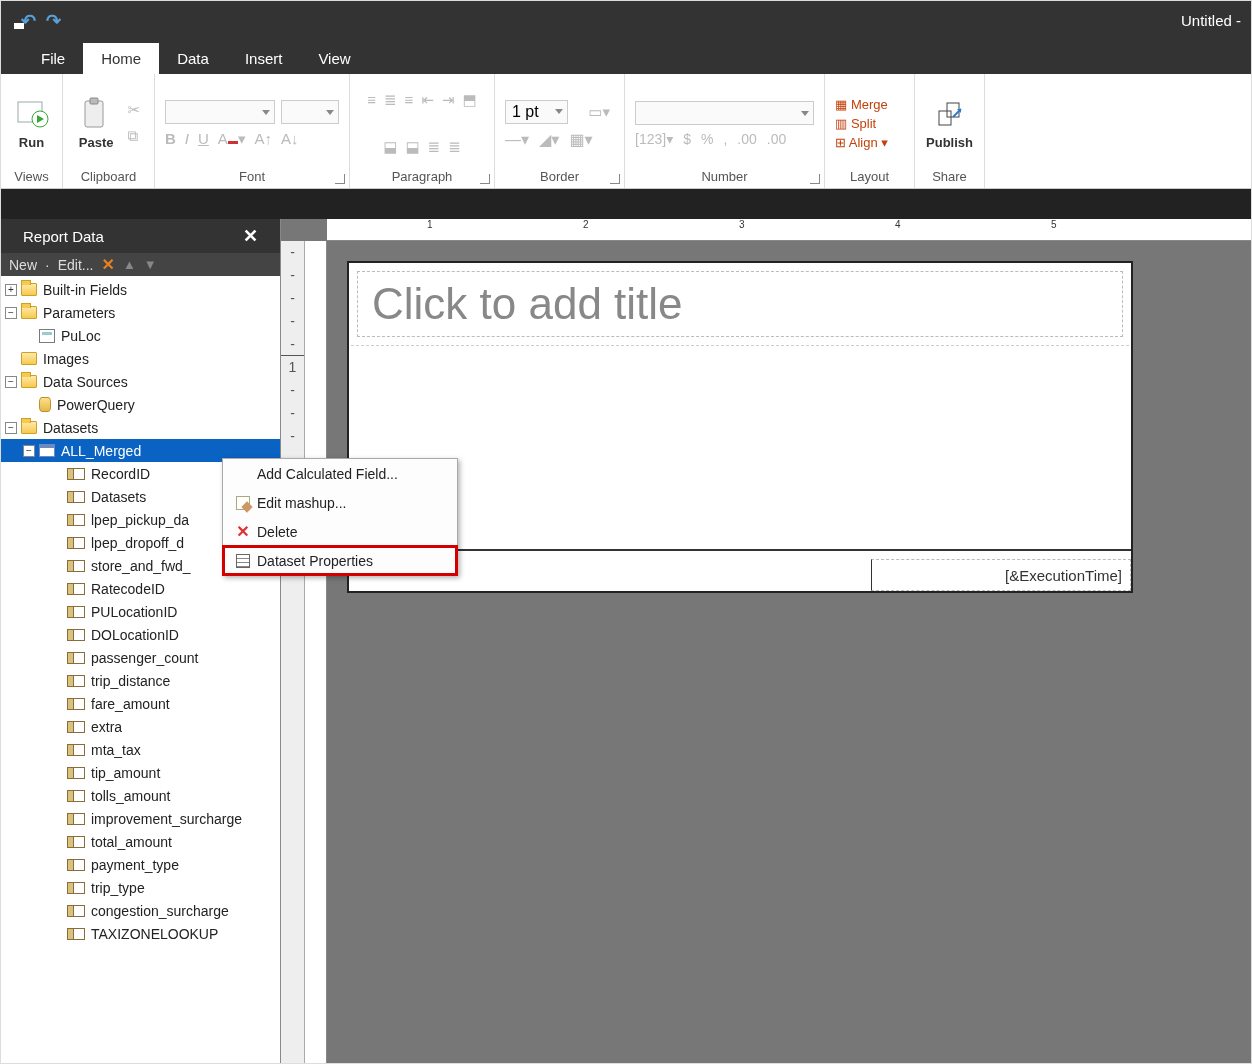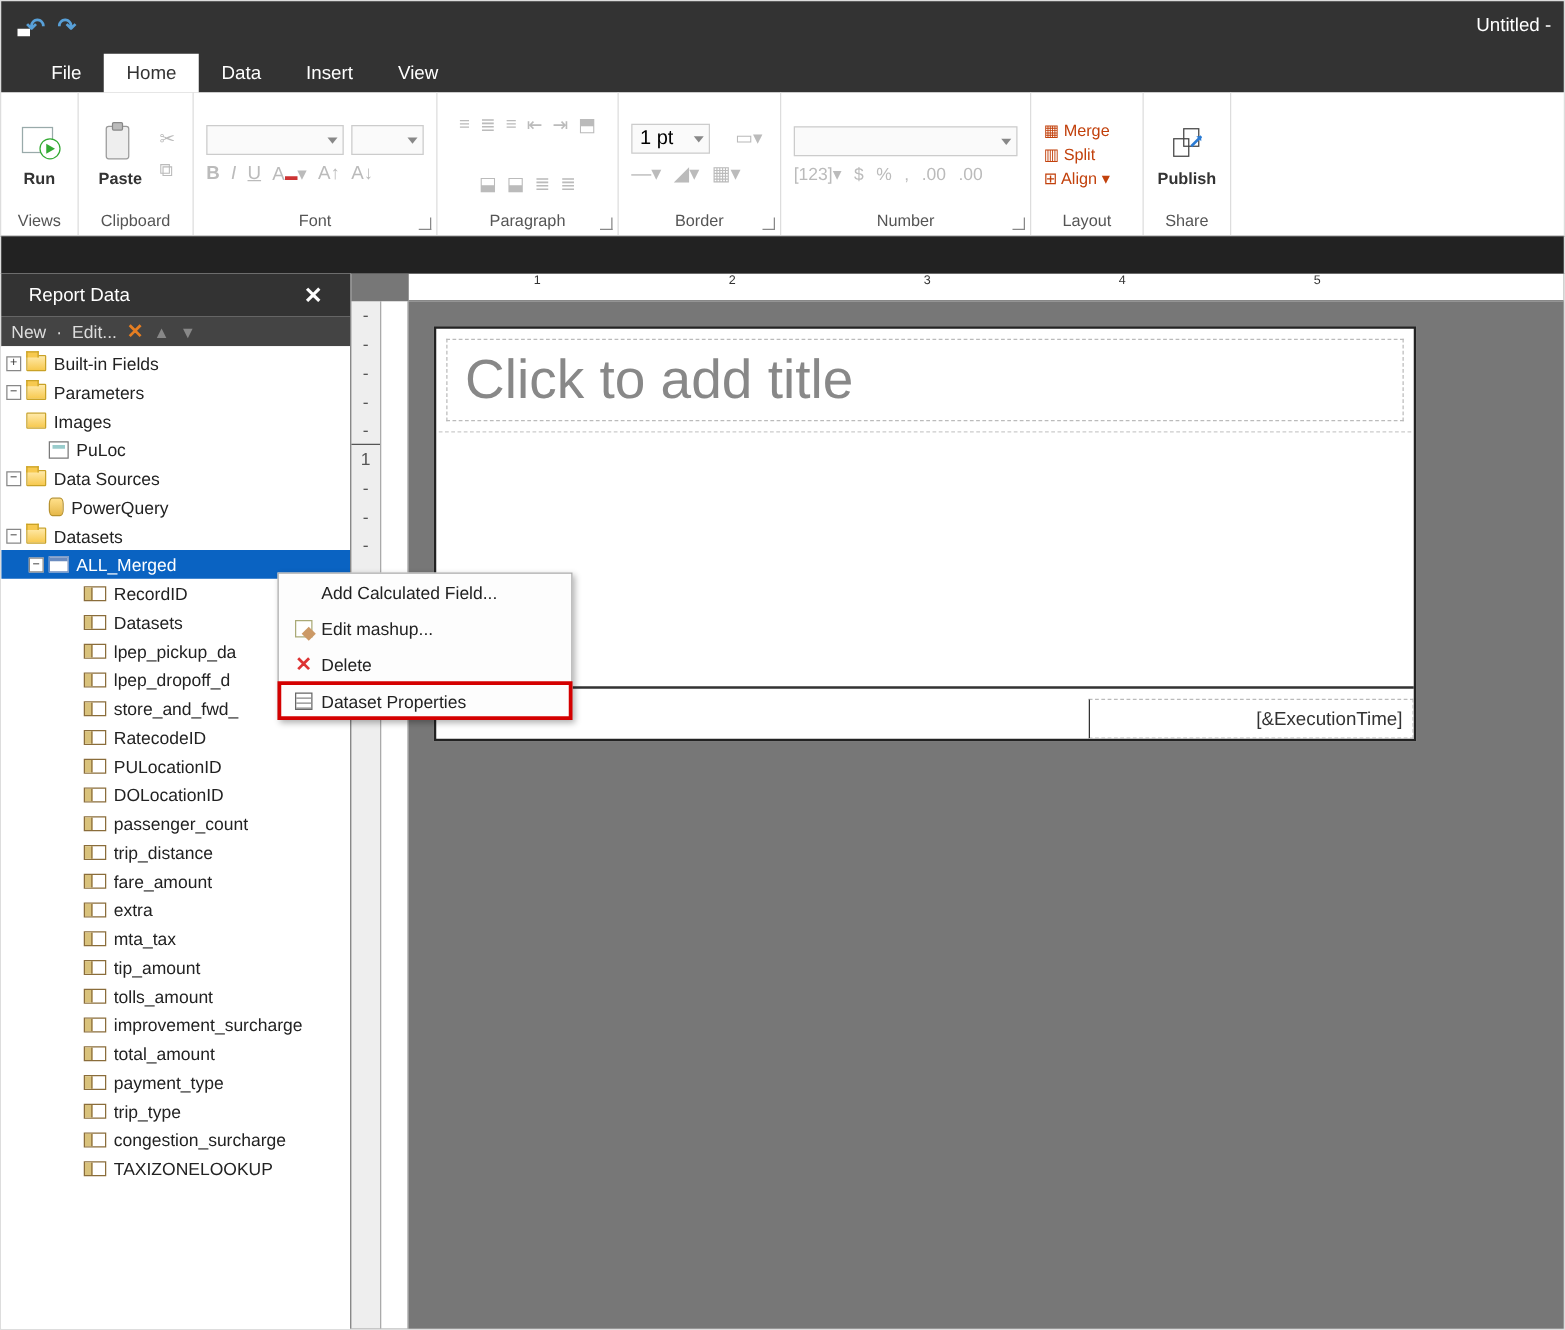--- a/index.html
+++ b/index.html
@@ -172,21 +172,21 @@
       <span>⬓</span>
       <span>⬓</span>
       <span>≣</span>
       <span>≣</span>
     </div>
     <div class="label">Paragraph</div>
     <div class="dlaunch"></div>
   </div>
   <div class="group" style="width:130px;">
     <div class="body" style="flex-direction:column;gap:6px;align-items:stretch;padding:8px 10px 0;">
-      <div style="display:flex;gap:16px;align-items:flex-start;">
+      <div style="display:flex;gap:16px;align-items:center;">
         <div class="combo" style="flex:1;justify-content:space-between;padding-left:6px;">
             <span>1 pt</span>
             <span class="caret"></span>
           </div>
         <span class="fauxbtn">▭▾</span>
       </div>
       <div style="display:flex;gap:10px;color:#bbb;">
         <span>—▾</span>
         <span>◢▾</span>
         <span>▦▾</span>
@@ -258,29 +258,29 @@
       <div class="row">
           <span class="toggle">+</span>
           <span class="folder-icon open"></span>
           <span>Built-in Fields</span>
         </div>
       <div class="row">
           <span class="toggle">−</span>
           <span class="folder-icon open"></span>
           <span>Parameters</span>
         </div>
-        <div class="row">
+        <div class="row depth1">
+          <span class="sp"></span>
+          <span class="param-icon"></span>
+          <span>PuLoc</span>
+        </div>
+      <div class="row">
           <span class="sp"></span>
           <span class="folder-icon"></span>
           <span>Images</span>
-        </div>
-      <div class="row depth1">
-          <span class="sp"></span>
-          <span class="param-icon"></span>
-          <span>PuLoc</span>
         </div>
       <div class="row">
           <span class="toggle">−</span>
           <span class="folder-icon open"></span>
           <span>Data Sources</span>
         </div>
         <div class="row depth1">
           <span class="sp"></span>
           <span class="db-icon"></span>
           <span>PowerQuery</span>

